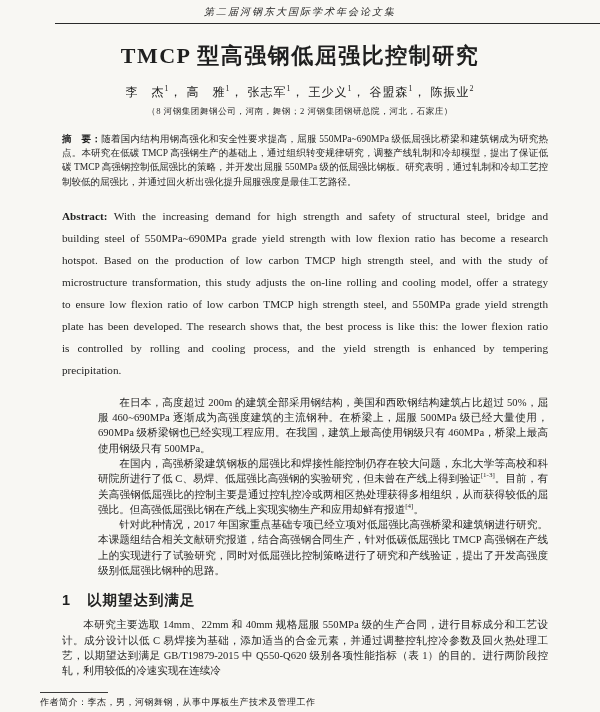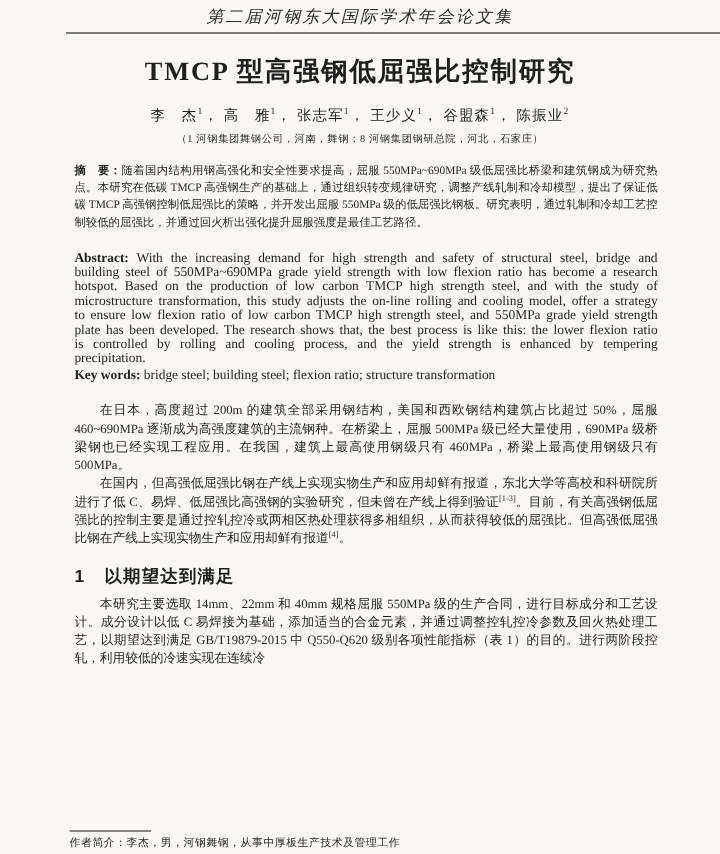--- a/index.html
+++ b/index.html
@@ -3,91 +3,91 @@
 <meta charset="utf-8">
 <style>
   html,body{margin:0;padding:0;}
   body{
     width:600px;height:712px;overflow:hidden;position:relative;
     background:var(--paper,#f8f7f3);color:var(--ink,#1f1f1f);
     font-family:"Liberation Serif","DejaVu Serif",serif;
     -webkit-font-smoothing:antialiased;
   }
   .running-head{
-    text-align:center;font-size:14px;font-style:italic;
+    text-align:center;font-size:10px;font-style:italic;
     padding-top:5px;letter-spacing:2px;color:#2a2a2a;
   }
   .head-rule{border-top:1.6px solid #2b2b2b;margin:4px 0 0 55px;height:0;}
   .title-zh{
     text-align:center;font-size:22px;font-weight:bold;
     margin:17px 0 0;letter-spacing:1.5px;
   }
   .authors-line{text-align:center;font-size:12px;margin-top:13px;letter-spacing:1px;}
   .authors-line sup{font-size:8px;}
   .affil-zh{text-align:center;font-size:8.6px;margin-top:5px;letter-spacing:.5px;color:#2b2b2b;}
   .content{padding:0 52px 0 62px;}
   .abstract-zh{font-size:9.5px;line-height:14.2px;text-align:justify;margin:14px 0 16px;}
   .abstract-zh .lbl{font-weight:bold;}
   .kw-zh{font-size:9.5px;line-height:14.2px;margin:0;}
   .title-en{
     text-align:center;font-size:17.5px;font-weight:normal;
     margin:14px 0 0;letter-spacing:.2px;
   }
   .authors-en{font-style:italic;font-size:11.5px;margin-top:10px;font-weight:bold;}
   .affil-en{font-size:8.8px;margin-top:3px;color:#2b2b2b;}
-  .abstract-en{font-size:11.2px;line-height:12px;text-align:justify;margin:8px 0 0;word-spacing:1.5px;}
+  .abstract-en{font-size:11.2px;line-height:22px;text-align:justify;margin:8px 0 0;word-spacing:1.5px;}
   .abstract-en .lbl,.kw-en .lbl{font-weight:bold;}
   .kw-en{font-size:11.2px;line-height:15.4px;margin:1px 0 0;}
-  .body-zh{margin-top:14px;}
+  .body-zh{margin-top:14px;margin-left:36px;}
   .body-zh p{font-size:10.6px;line-height:15.3px;text-align:justify;text-indent:2em;margin:0;}
   .body-zh sup.ref{font-size:7px;line-height:0;}
   .sec-heading{
     font-family:"Liberation Sans","DejaVu Sans",sans-serif;
     font-size:14.5px;font-weight:bold;margin:13px 0 7px;letter-spacing:1px;
   }
   .sec-heading .num{margin-right:16px;}
   .sec-para{font-size:10.6px;line-height:15.3px;text-align:justify;text-indent:2em;margin:0;}
-  .page-footer{position:absolute;left:58px;bottom:3px;width:500px;}
+  .page-footer{position:absolute;left:40px;bottom:3px;width:500px;}
   .footnote-rule{border-top:1.2px solid #3a3a3a;width:68px;margin:0 0 3px 0;height:0;}
   .footnote{font-size:9px;color:#242424;letter-spacing:.5px;}
 </style>
 </head>
 <body>
 
 <div class="running-head">第二届河钢东大国际学术年会论文集</div>
 <div class="head-rule"></div>
 
 <h1 class="title-zh">TMCP 型高强钢低屈强比控制研究</h1>
 
 <div class="authors-line">
   <span class="author"><span>李　杰</span><sup>1</sup><span>，</span></span>
   <span class="author"><span>高　雅</span><sup>1</sup><span>，</span></span>
   <span class="author"><span>张志军</span><sup>1</sup><span>，</span></span>
   <span class="author"><span>王少义</span><sup>1</sup><span>，</span></span>
   <span class="author"><span>谷盟森</span><sup>1</sup><span>，</span></span>
   <span class="author"><span>陈振业</span><sup>2</sup><span></span></span>
 </div>
 
-<div class="affil-zh">（1 河钢集团舞钢公司，河南，舞钢；8 河钢集团钢研总院，河北，石家庄）</div>
+<div class="affil-zh">（8 河钢集团舞钢公司，河南，舞钢；2 河钢集团钢研总院，河北，石家庄）</div>
 
 <div class="content">
 
   <p class="abstract-zh"><span class="lbl">摘　要：</span><span>随着国内结构用钢高强化和安全性要求提高，屈服 550MPa~690MPa 级低屈强比桥梁和建筑钢成为研究热点。本研究在低碳 TMCP 高强钢生产的基础上，通过组织转变规律研究，调整产线轧制和冷却模型，提出了保证低碳 TMCP 高强钢控制低屈强比的策略，并开发出屈服 550MPa 级的低屈强比钢板。研究表明，通过轧制和冷却工艺控制较低的屈强比，并通过回火析出强化提升屈服强度是最佳工艺路径。</span></p>
 
 
 
 
 
   <p class="abstract-en"><span class="lbl">Abstract:</span> <span>With the increasing demand for high strength and safety of structural steel, bridge and building steel of 550MPa~690MPa grade yield strength with low flexion ratio has become a research hotspot. Based on the production of low carbon TMCP high strength steel, and with the study of microstructure transformation, this study adjusts the on-line rolling and cooling model, offer a strategy to ensure low flexion ratio of low carbon TMCP high strength steel, and 550MPa grade yield strength plate has been developed. The research shows that, the best process is like this: the lower flexion ratio is controlled by rolling and cooling process, and the yield strength is enhanced by tempering precipitation.</span></p>
 
-  <p class="kw-en"><span class="lbl">Key words:</span> <span>bridge steel; building steel; flexion ratio; structure transformation</span></p>
 
   <div class="body-zh">
     <p>在日本，高度超过 200m 的建筑全部采用钢结构，美国和西欧钢结构建筑占比超过 50%，屈服 460~690MPa 逐渐成为高强度建筑的主流钢种。在桥梁上，屈服 500MPa 级已经大量使用，690MPa 级桥梁钢也已经实现工程应用。在我国，建筑上最高使用钢级只有 460MPa，桥梁上最高使用钢级只有 500MPa。</p>
-    <p><span>在国内，但高强低屈强比钢在产线上实现实物生产和应用却鲜有报道，东北大学等高校和科研院所进行了低 C、易焊、低屈强比高强钢的实验研究，但未曾在产线上得到验证</span><sup class="ref">[1-3]</sup><span>。目前，有关高强钢低屈强比的控制主要是通过控轧控冷或两相区热处理获得多相组织，从而获得较低的屈强比。但高强低屈强比钢在产线上实现实物生产和应用却鲜有报道</span><sup class="ref">[4]</sup><span>。</span></p>
+    <p><span>在国内，高强桥梁建筑钢板的屈强比和焊接性能控制仍存在较大问题，东北大学等高校和科研院所进行了低 C、易焊、低屈强比高强钢的实验研究，但未曾在产线上得到验证</span><sup class="ref">[1-3]</sup><span>。目前，有关高强钢低屈强比的控制主要是通过控轧控冷或两相区热处理获得多相组织，从而获得较低的屈强比。但高强低屈强比钢在产线上实现实物生产和应用却鲜有报道</span><sup class="ref">[4]</sup><span>。</span></p>
+    <p>针对此种情况，2017 年国家重点基础专项已经立项对低屈强比高强桥梁和建筑钢进行研究。本课题组结合相关文献研究报道，结合高强钢合同生产，针对低碳低屈强比 TMCP 高强钢在产线上的实现进行了试验研究，同时对低屈强比控制策略进行了研究和产线验证，提出了开发高强度级别低屈强比钢种的思路。</p>
   </div>
 
   <h3 class="sec-heading"><span class="num">1</span><span>以期望达到满足</span></h3>
 
   <p class="sec-para">本研究主要选取 14mm、22mm 和 40mm 规格屈服 550MPa 级的生产合同，进行目标成分和工艺设计。成分设计以低 C 易焊接为基础，添加适当的合金元素，并通过调整控轧控冷参数及回火热处理工艺，以期望达到满足 GB/T19879-2015 中 Q550-Q620 级别各项性能指标（表 1）的目的。进行两阶段控轧，利用较低的冷速实现在连续冷</p>
 
 </div>
 
 <div class="page-footer">
   <div class="footnote-rule"></div>

